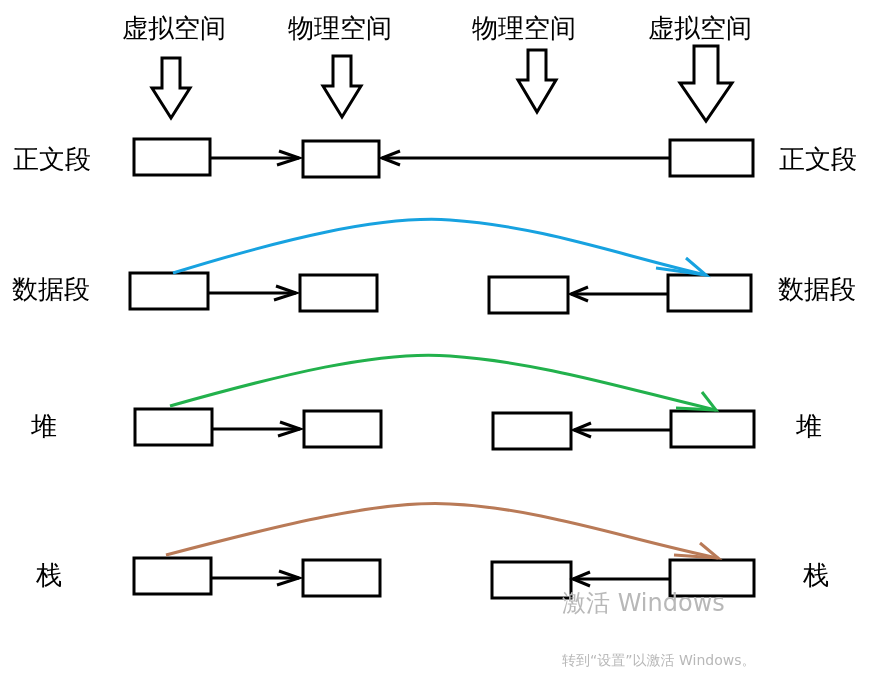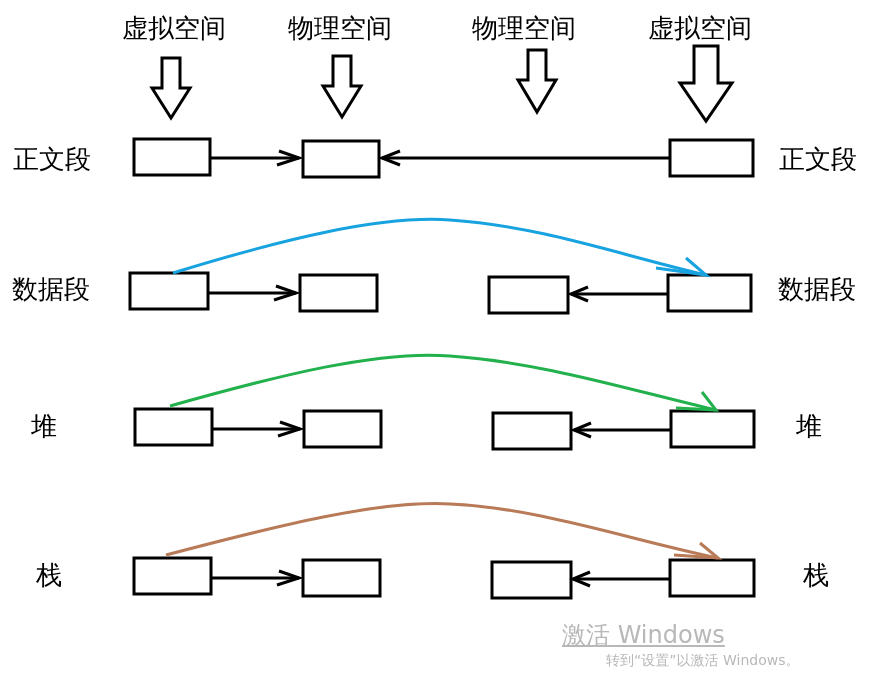--- a/index.html
+++ b/index.html
@@ -1,22 +1,22 @@
 <!DOCTYPE html>
 <html><head>
 <meta charset="utf-8">
 <style>
   html, body { margin: 0; padding: 0; background: #ffffff; }
   body { width: 887px; height: 675px; position: relative; overflow: hidden;
          font-family: "DejaVu Sans", "Liberation Sans", sans-serif; }
   .lbl { position: absolute; font-size: 26px; color: #000; white-space: nowrap; line-height: 1; }
   .hdr { top: 15px; }
   svg#diagram { position: absolute; left: 0; top: 0; }
-  .wm1 { position: absolute; left: 562px; top: 619px; font-size: 24px; color: #b8b8b8; text-decoration: underline; }
-  .wm2 { position: absolute; left: 562px; top: 652px; font-size: 14px; color: #b8b8b8; margin-left: 44px; }
+  .wm1 { position: absolute; left: 562px; top: 587px; font-size: 24px; color: #b8b8b8; }
+  .wm2 { position: absolute; left: 562px; top: 652px; font-size: 14px; color: #b8b8b8; }
 </style>
 </head>
 <body>
 
 <div class="lbl hdr" style="left:122px;">虚拟空间</div>
 <div class="lbl hdr" style="left:288px;">物理空间</div>
 <div class="lbl hdr" style="left:472px;">物理空间</div>
 <div class="lbl hdr" style="left:648px;">虚拟空间</div>
 
 <div class="lbl" style="left:13px; top:146px;">正文段</div>

